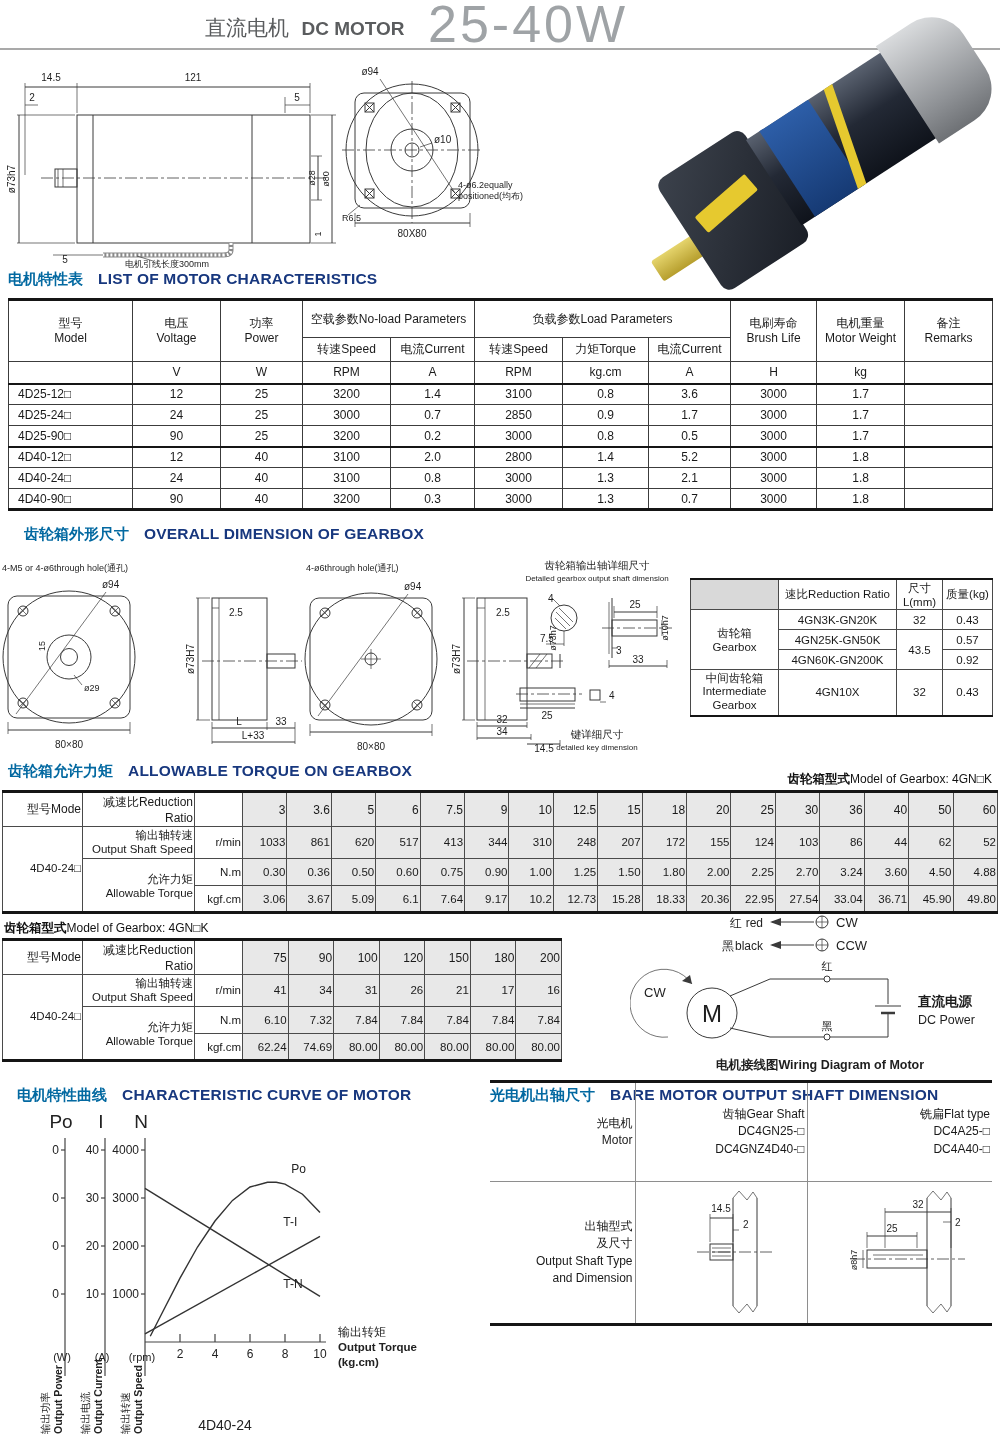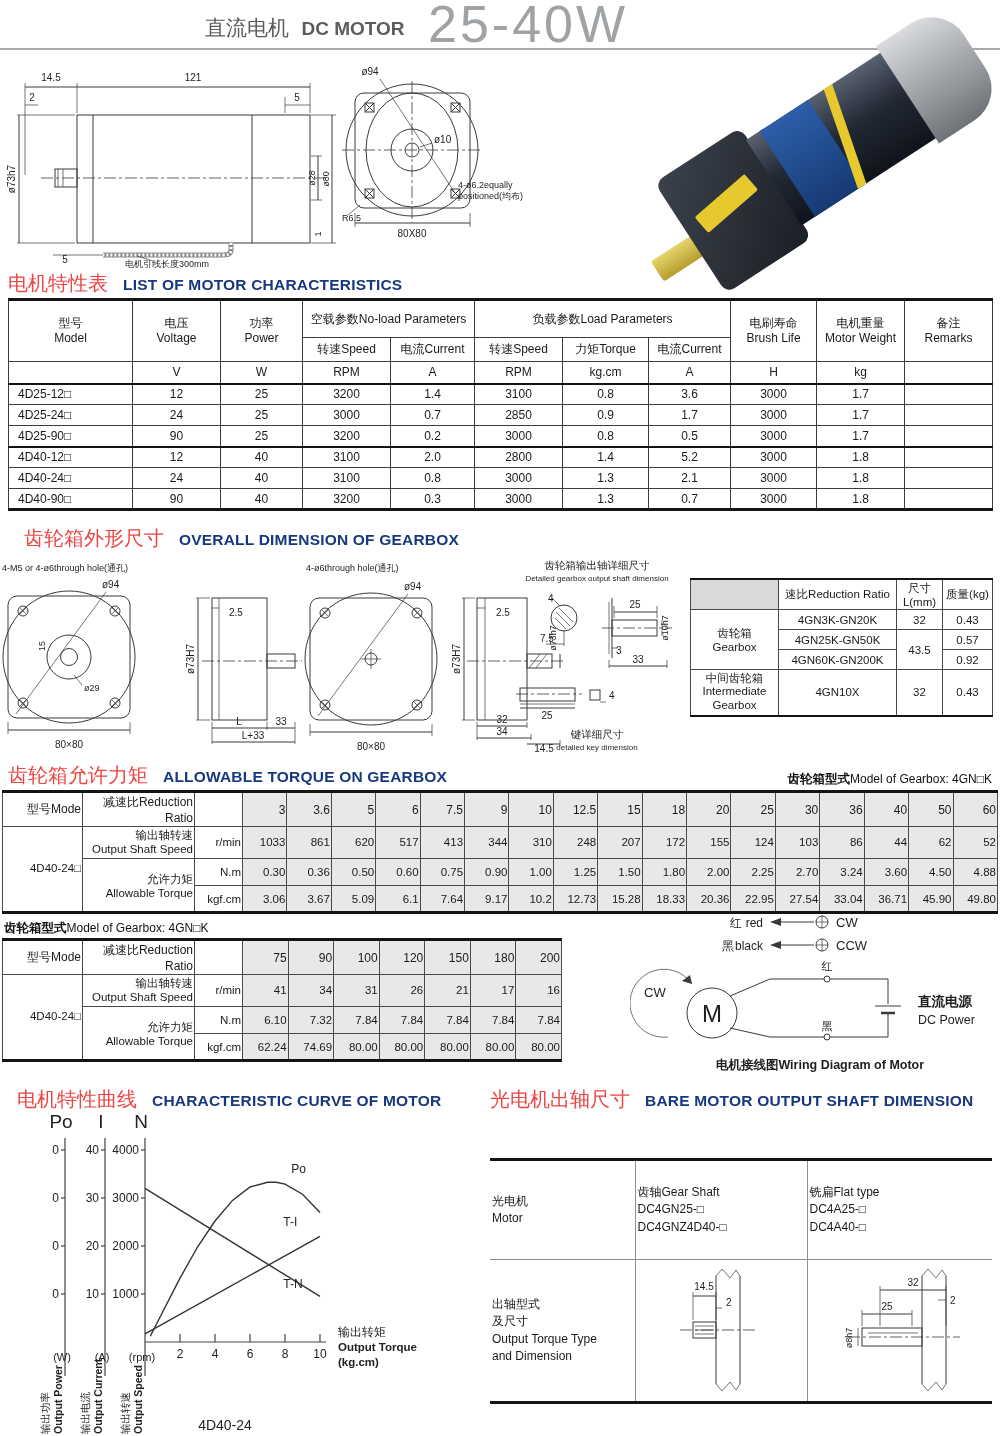--- a/index.html
+++ b/index.html
@@ -1,20 +1,20 @@
 <!DOCTYPE html>
 <html><head>
 <meta charset="utf-8">
 <style>
 *{margin:0;padding:0;box-sizing:border-box}
 body{width:1000px;height:1436px;position:relative;background:#fff;overflow:hidden;
      font-family:"Liberation Sans","DejaVu Sans",sans-serif;color:#1a1a1a}
 .abs{position:absolute}
 .sec-title{position:absolute;white-space:nowrap}
-.sec-title .cn{font-size:20px;font-weight:normal;color:#ef4444}
+.sec-title .cn{font-size:15px;font-weight:bold;color:#0369a1}
 .sec-title .en{font-size:15.5px;font-weight:bold;color:#17377e;margin-left:15px;letter-spacing:.2px}
 .note{position:absolute;font-size:12px;color:#111;white-space:nowrap}
 .note b{font-size:12.5px}
 
 svg.draw{position:absolute}
 svg.draw line,svg.draw rect,svg.draw circle,svg.draw ellipse,svg.draw path,svg.draw polyline{stroke:#3a3a3a;fill:none;stroke-width:1}
 svg.draw text{stroke:none;fill:#1e1e1e;font-size:10px;font-family:"Liberation Sans","DejaVu Sans",sans-serif}
 svg.draw .t9{font-size:9px}.draw .t8{font-size:8px}
 svg.draw .cl{stroke-dasharray:12 3 3 3;stroke-width:.8}
 svg.draw .thin{stroke-width:.7}
@@ -37,21 +37,21 @@
 .ttq tr.rs td{height:32px;line-height:1.15}
 .ttq tr.rn td{height:27px}
 
 .tgear{position:absolute;left:690px;top:578px;width:302px;table-layout:fixed;font-size:11.5px;text-align:center;border-top:2.5px solid #151515;border-bottom:2.5px solid #151515}
 .tgear th,.tgear td{border:1px solid #4a4a4a;font-weight:normal;padding:1px 2px;overflow:hidden}
 .tgear th{height:22px}
 .tgear td{height:20px}
 .tgear .shade2{background:#d9d9d9}
 .tgear td.tall{height:46px;line-height:1.2}
 
-.tshaft{position:absolute;left:490px;top:1158px;width:502px;table-layout:fixed;font-size:12px;text-align:left;border-top:3px solid #151515;border-bottom:3px solid #151515}
+.tshaft{position:absolute;left:490px;top:1080px;width:502px;table-layout:fixed;font-size:12px;text-align:right;border-top:3px solid #151515;border-bottom:3px solid #151515}
 .tshaft td{border-left:1px solid #8e8e8e;border-top:1px solid #8e8e8e;padding:2px;vertical-align:middle;line-height:1.45}
 .tshaft tr td:first-child{border-left:none}
 .tshaft tr:first-child td{border-top:none}
 
 #curve-plot{position:absolute;left:10px;top:1112px}
 #curve-plot .ax{stroke:#444;stroke-width:1.2;fill:none}
 #curve-plot .curve{stroke:#333;stroke-width:1.4;fill:none}
 #curve-plot text{fill:#222;font-family:"Liberation Sans","DejaVu Sans",sans-serif}
 #curve-plot .axname{font-size:19px}
 #curve-plot .tick{font-size:12px}
@@ -771,21 +771,21 @@
       <col style="width:172px">
       <col style="width:185px">
     </colgroup>
   <tbody>
       <tr style="height:100px">
     <td><span>光电机</span><br><span>Motor</span></td>
     <td><span>齿轴Gear Shaft</span><br><span>DC4GN25-□</span><br><span>DC4GNZ4D40-□</span></td>
     <td><span>铣扁Flat type</span><br><span>DC4A25-□</span><br><span>DC4A40-□</span></td>
   </tr>
   <tr style="height:138px">
-    <td><span>出轴型式</span><br><span>及尺寸</span><br><span>Output Torque Type</span><br><span>and Dimension</span></td>
+    <td><span>出轴型式</span><br><span>及尺寸</span><br><span>Output Shaft Type</span><br><span>and Dimension</span></td>
     <td>
       <svg class="draw" style="position:static" width="150" height="132" viewBox="0 0 150 132">
         <g>
           <line x1="78" y1="14" x2="78" y2="122"></line>
               <line x1="102" y1="14" x2="102" y2="122"></line>
           <path d="M78,14 L84,7 L92,16 L98,8 L102,14" class="thin"></path>
               <path d="M78,122 L84,129 L92,120 L98,128 L102,122" class="thin"></path>
           <rect x="55" y="60" width="23" height="16"></rect>
           <line x1="57" y1="64" x2="76" y2="64" class="thin"></line>
               <line x1="57" y1="68" x2="76" y2="68" class="thin"></line>

